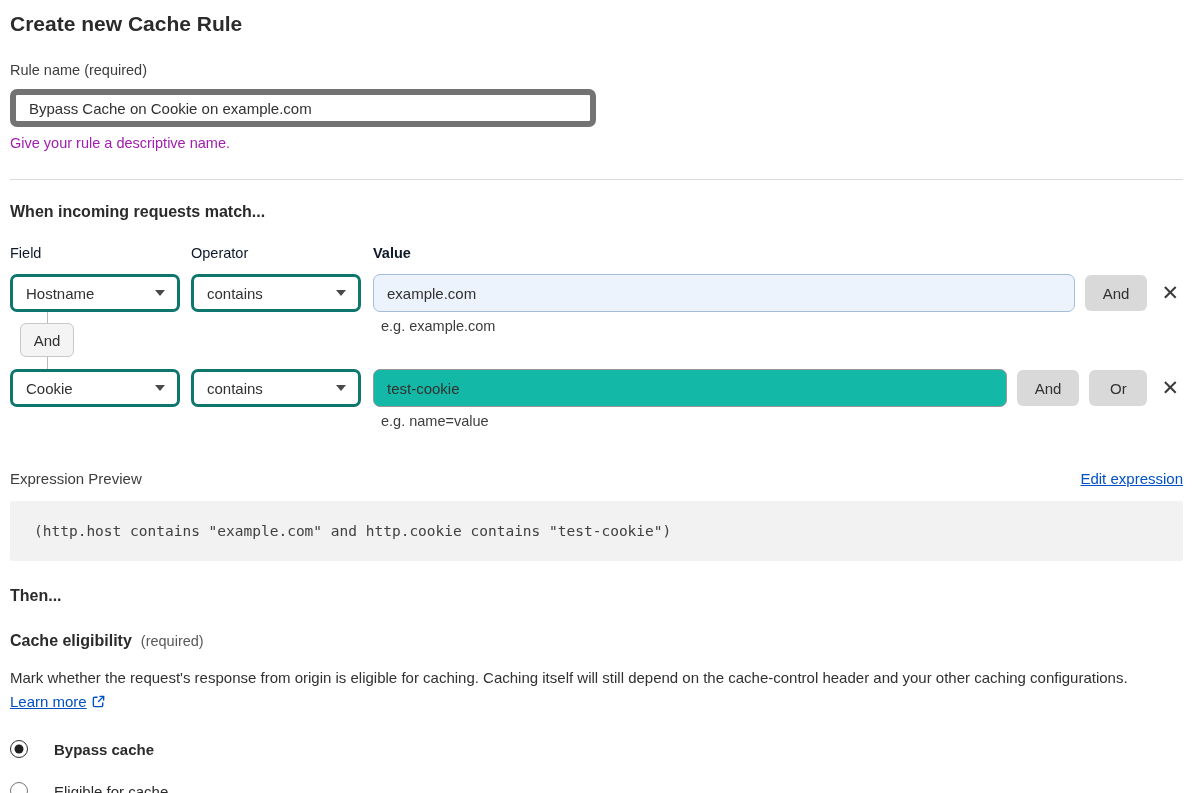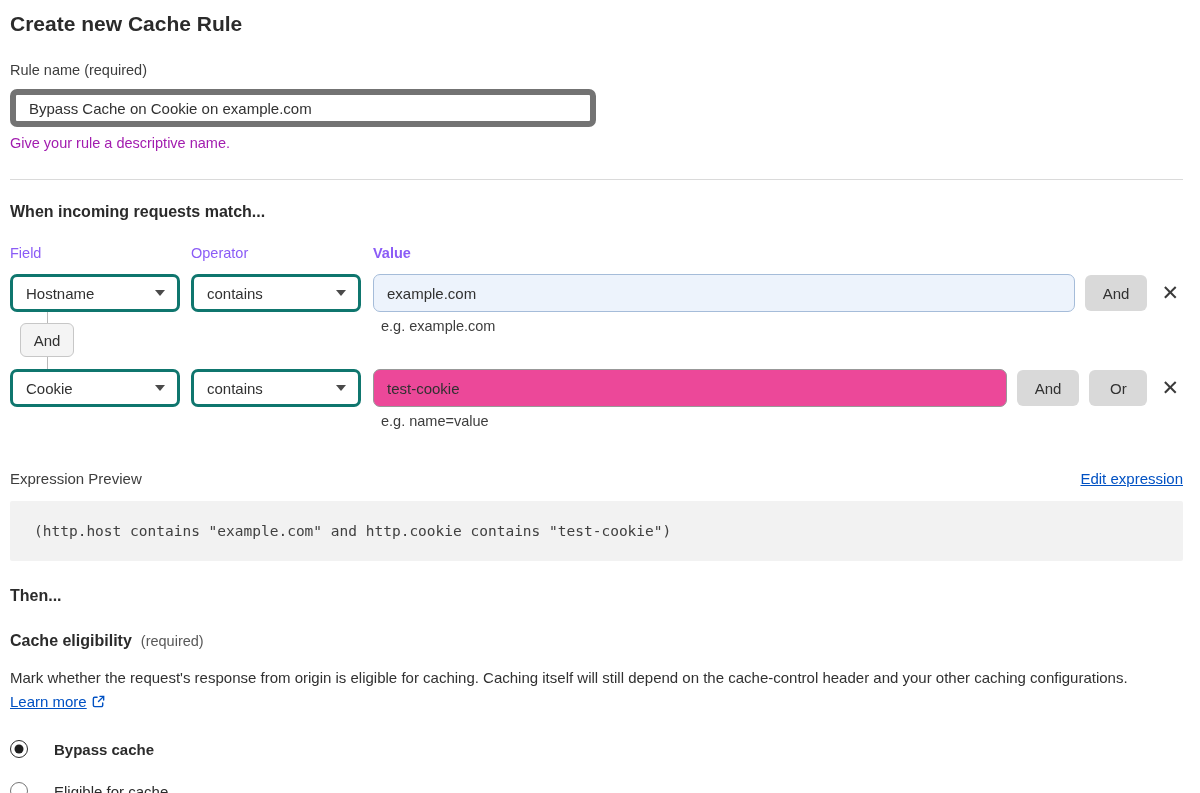--- a/index.html
+++ b/index.html
@@ -33,21 +33,21 @@
   .helper-text { font-size: 14.5px; color: #a21caf; margin-top: 8px; }
   .divider { border: none; border-top: 1px solid #dadada; margin: 28px 0 0 0; }
 
   .section-heading {
     font-size: 16px;
     font-weight: 700;
     color: #2b2b2b;
     margin-top: 23px;
   }
 
-  .cond-labels { display: flex; margin-top: 24px; font-size: 14.5px; color: #8b5cf6; }
+  .cond-labels { display: flex; margin-top: 24px; font-size: 14.5px; color: #0f172a; }
   .cond-labels .lbl-field { width: 170px; margin-right: 11px; }
   .cond-labels .lbl-operator { width: 170px; margin-right: 12px; }
   .cond-labels .lbl-value { flex: 1; font-weight: bold; }
 
   .cond-row { display: flex; align-items: flex-start; margin-top: 13px; }
   .select-box {
     width: 170px;
     height: 38px;
     border: 3px solid #0f766e;
     border-radius: 7px;
@@ -71,21 +71,21 @@
   .value-col { flex: 1; position: relative; margin-right: 10px; }
   .value-input {
     width: 100%;
     height: 38px;
     border: 1px solid #989898;
     border-radius: 7px;
     padding: 0 13px;
     font-family: "Liberation Sans", sans-serif;
     font-size: 15px;
     color: #313131;
-    background: #ec4899;
+    background: #14b8a6;
     outline: none;
   }
   .value-input.highlight { background: #edf3fc; border-color: #a5bcd9; }
   .value-helper {
     position: absolute;
     top: 44px;
     left: 8px;
     font-size: 14.5px;
     color: #3d3d3d;
     white-space: nowrap;

